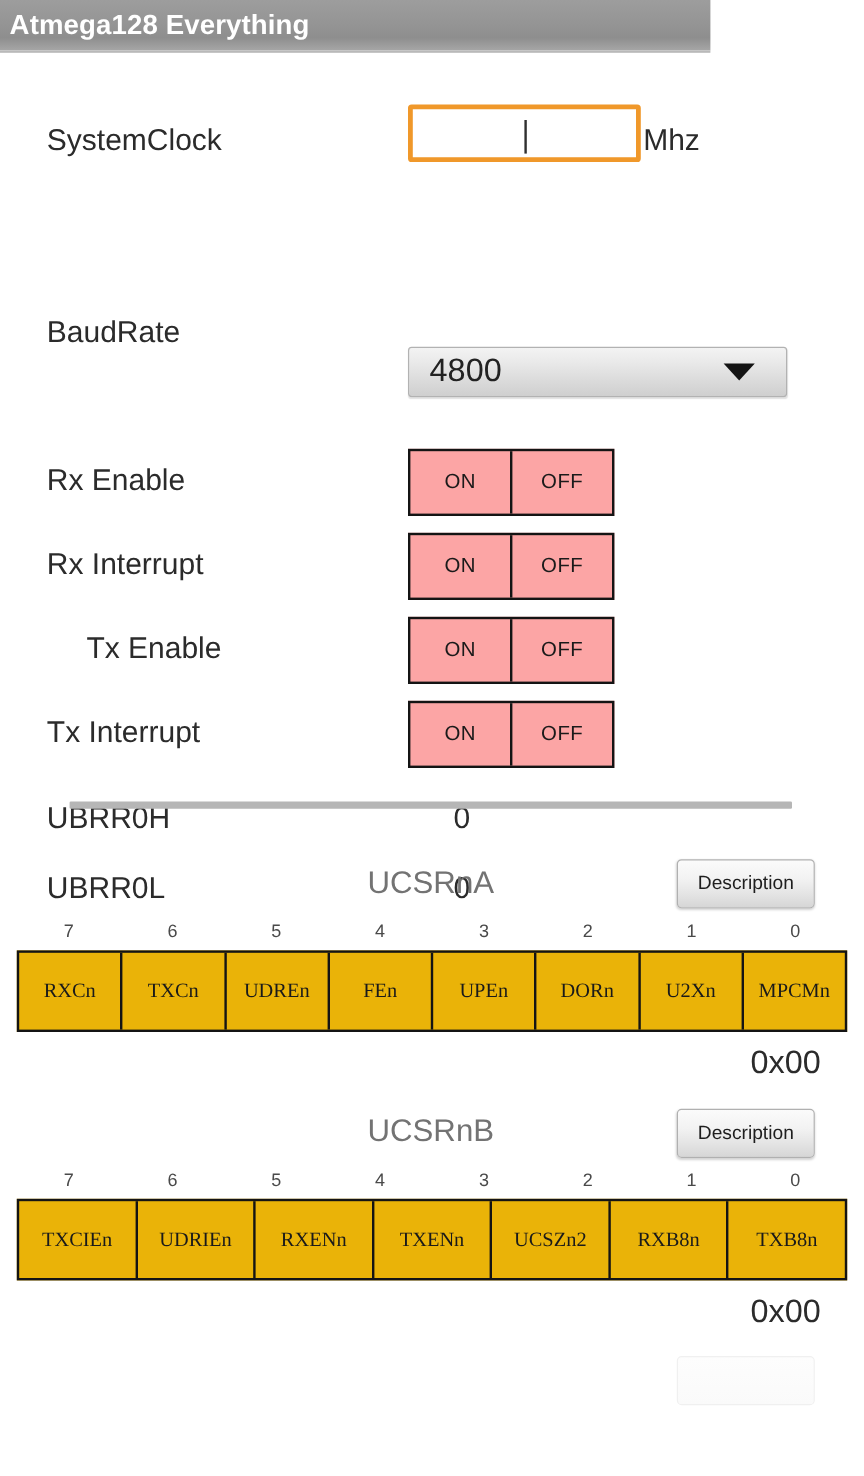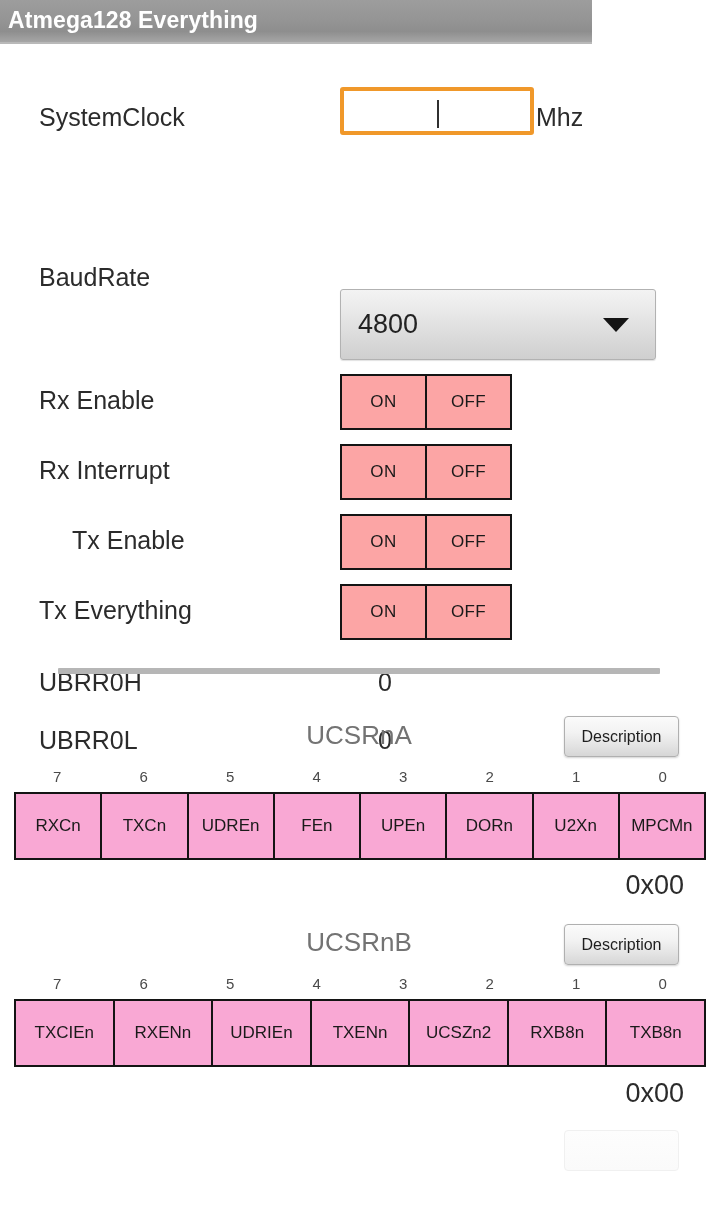--- a/index.html
+++ b/index.html
@@ -75,21 +75,21 @@
     left: 536px; top: 57px;
     font-size: 25px;
     color: #2b2b2b;
   }
 
   
   .row-baud .row-label { top: 137px; }
   .spinner {
     position: absolute;
     left: 340px; top: 163px;
-    width: 316px; height: 71px;
+    width: 316px; height: 42px;
     background: linear-gradient(to bottom, #f3f3f3 0%, #eaeaea 28%, #dddddd 62%, #cfcfcf 100%);
     border: 1px solid #b2b2b2;
     border-radius: 3px;
     box-sizing: border-box;
     box-shadow: 0 1px 1px rgba(0,0,0,0.12);
   }
   .spinner-value {
     position: absolute;
     left: 17px; top: 50%;
     transform: translateY(-52%);
@@ -193,21 +193,22 @@
     color: #4a4a4a;
     line-height: 22px;
   }
   .bittable {
     position: absolute;
     left: 14px;
     width: 692px; height: 68px;
     display: flex;
     border: 2px solid #141414;
     box-sizing: border-box;
-    background: #f9a8d4;
+    background: #eab308;
+    font-family: Liberation Serif, serif;
   }
   .bitcell {
     flex: 1 1 0;
     display: flex;
     align-items: center;
     justify-content: center;
     font-size: 17px;
     color: #1a1a1a;
     border-right: 2px solid #141414;
     box-sizing: border-box;
@@ -290,21 +291,21 @@
 
   <div class="row row-txen">
     <div class="row-label">Tx Enable</div>
     <div class="toggle">
       <div class="toggle-half left">ON</div>
       <div class="toggle-half">OFF</div>
     </div>
   </div>
 
   <div class="row row-txint">
-    <div class="row-label">Tx Everything</div>
+    <div class="row-label">Tx Interrupt</div>
     <div class="toggle">
       <div class="toggle-half left">ON</div>
       <div class="toggle-half">OFF</div>
     </div>
   </div>
 
   <div class="row row-ubrrh">
     <div class="row-label">UBRR0H</div>
     <div class="ubrr-value">0</div>
   </div>
@@ -357,22 +358,22 @@
     <div class="bitnum">5</div>
     <div class="bitnum">4</div>
     <div class="bitnum">3</div>
     <div class="bitnum">2</div>
     <div class="bitnum">1</div>
     <div class="bitnum">0</div>
   </div>
 
   <div class="bittable">
     <div class="bitcell">TXCIEn</div>
+    <div class="bitcell">UDRIEn</div>
     <div class="bitcell">RXENn</div>
-    <div class="bitcell">UDRIEn</div>
     <div class="bitcell">TXENn</div>
     <div class="bitcell">UCSZn2</div>
     <div class="bitcell">RXB8n</div>
     <div class="bitcell">TXB8n</div>
   </div>
 
   <div class="hexval">0x00</div>
 </div>
 
 <div class="desc-btn-partial"></div>

